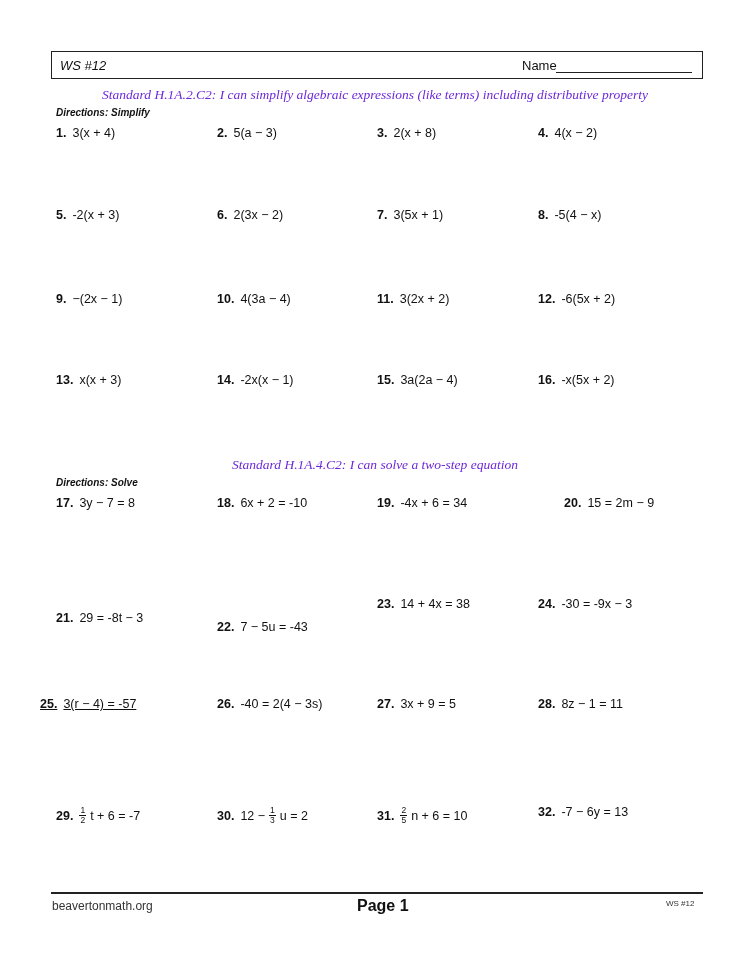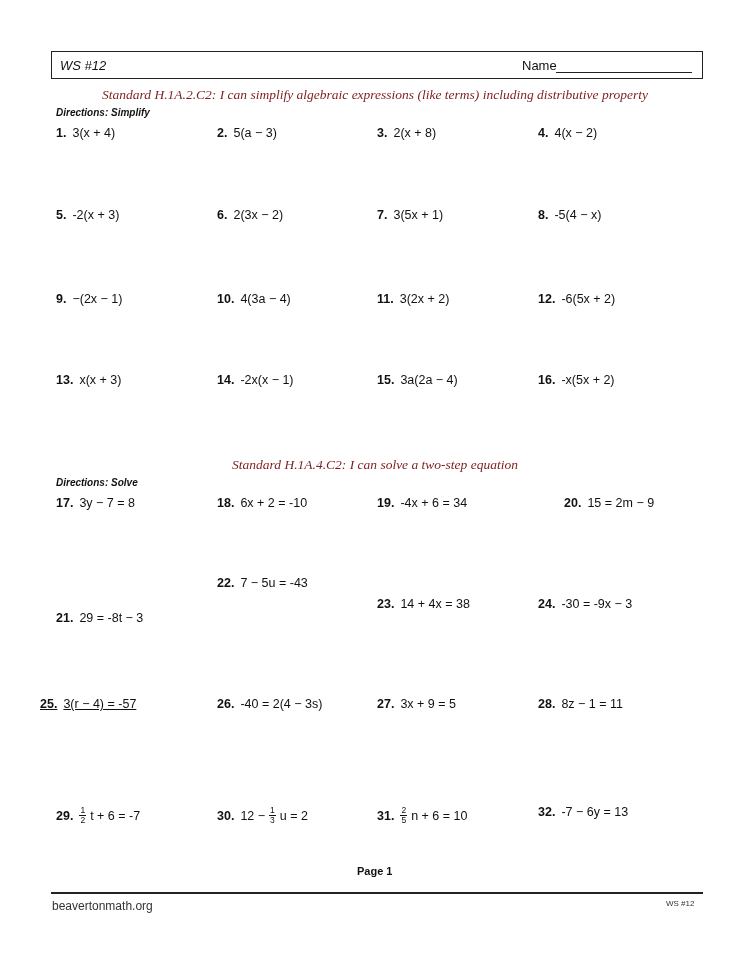--- a/index.html
+++ b/index.html
@@ -52,21 +52,21 @@
       border-bottom: 1px solid #222222;
     }
     .standard {
       position: absolute;
       left: 0;
       width: 750px;
       text-align: center;
       font-family: "Liberation Serif", serif;
       font-style: italic;
       font-size: 13.5px;
-      color: #7f1d1d;
+      color: #6d28d9;
     }
     .directions {
       position: absolute;
       left: 56px;
       font-weight: bold;
       font-style: italic;
       font-size: 10px;
     }
     .problem {
       position: absolute;
@@ -105,23 +105,23 @@
     .footer-left {
       position: absolute;
       left: 52px;
       top: 899px;
       font-size: 12px;
       color: #333;
     }
     .footer-center {
       position: absolute;
       left: 357px;
-      top: 865px;
-      font-weight: bold;
-      font-size: 11px;
+      top: 897px;
+      font-weight: bold;
+      font-size: 16px;
     }
     .footer-right {
       position: absolute;
       left: 666px;
       top: 899px;
       font-size: 8px;
       color: #333;
     }
   </style>
 </head>
@@ -221,21 +221,21 @@
 </div>
 <div class="problem" style="left:564px; top:496px;">
   <span class="pnum">20.</span>
   <span class="pexpr">15 = 2m − 9</span>
 </div>
 
 <div class="problem" style="left:56px; top:611px;">
   <span class="pnum">21.</span>
   <span class="pexpr">29 = -8t − 3</span>
 </div>
-<div class="problem" style="left:217px; top:576px;">
+<div class="problem" style="left:217px; top:620px;">
   <span class="pnum">22.</span>
   <span class="pexpr">7 − 5u = -43</span>
 </div>
 <div class="problem" style="left:377px; top:597px;">
   <span class="pnum">23.</span>
   <span class="pexpr">14 + 4x = 38</span>
 </div>
 <div class="problem" style="left:538px; top:597px;">
   <span class="pnum">24.</span>
   <span class="pexpr">-30 = -9x − 3</span>

